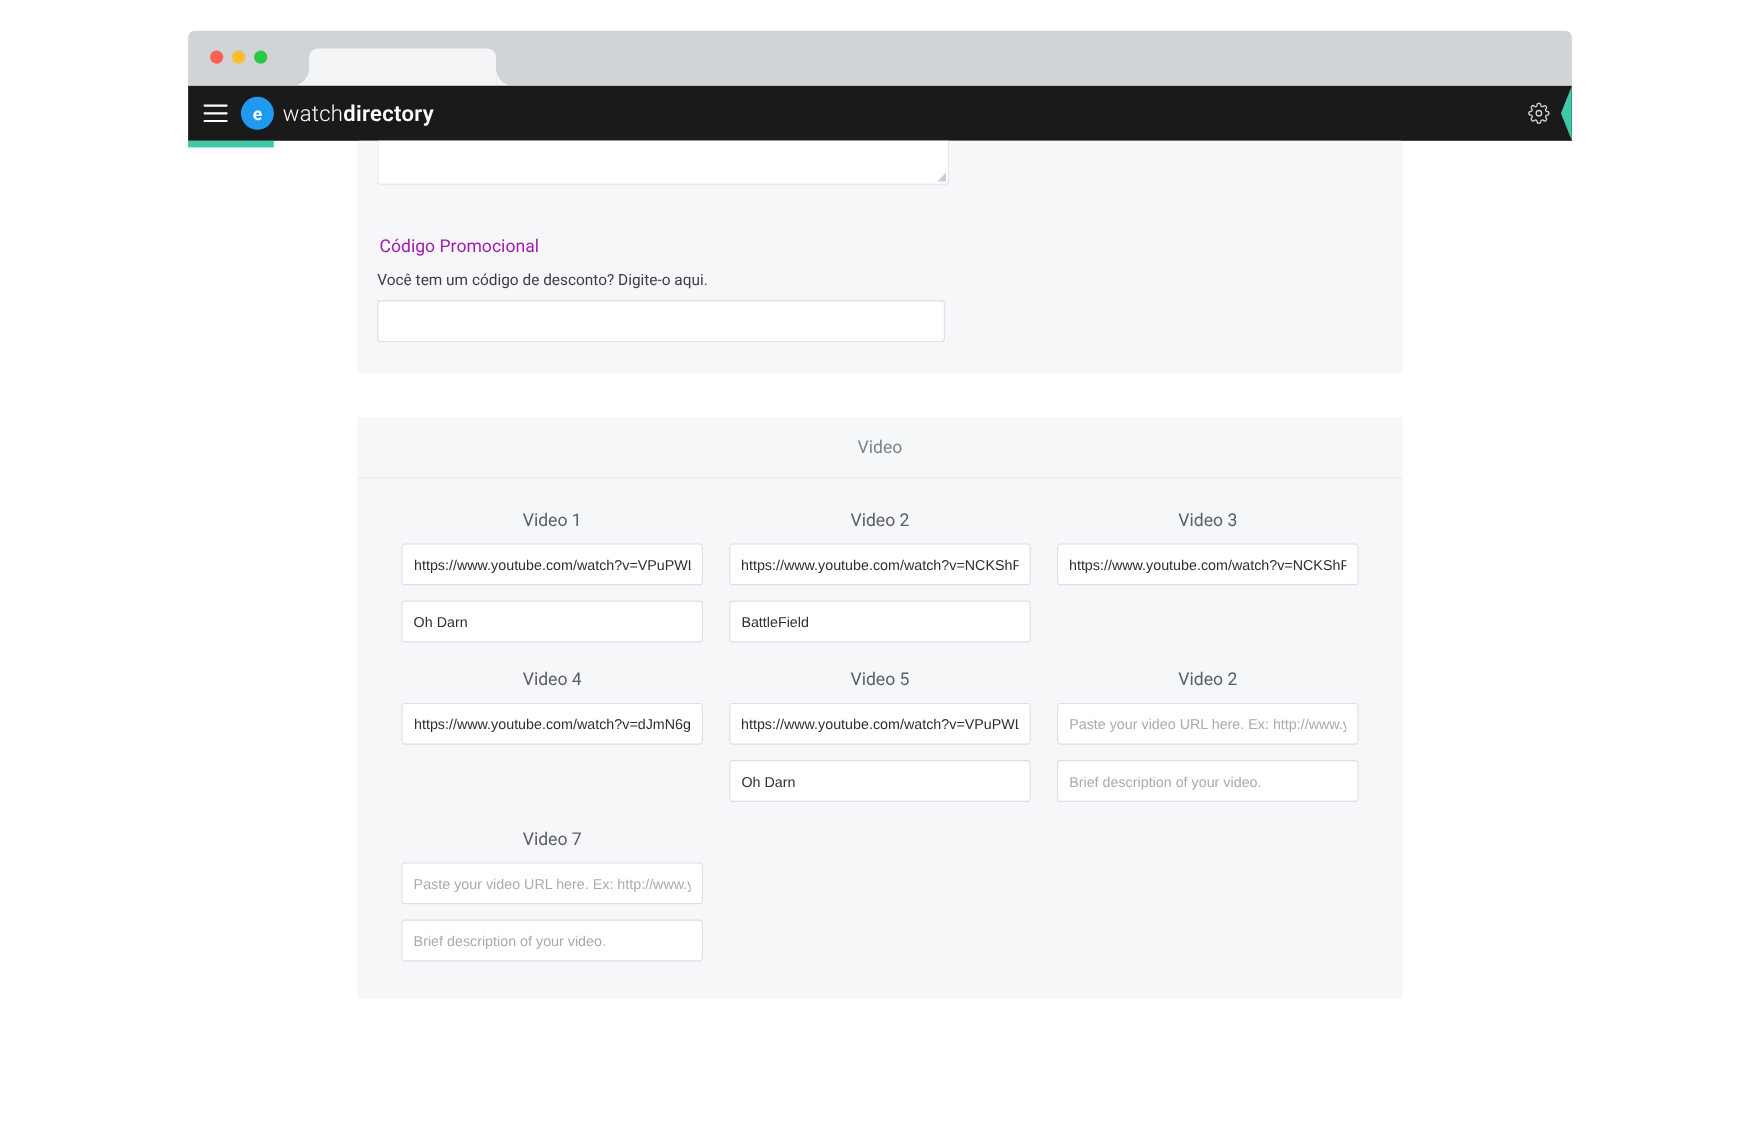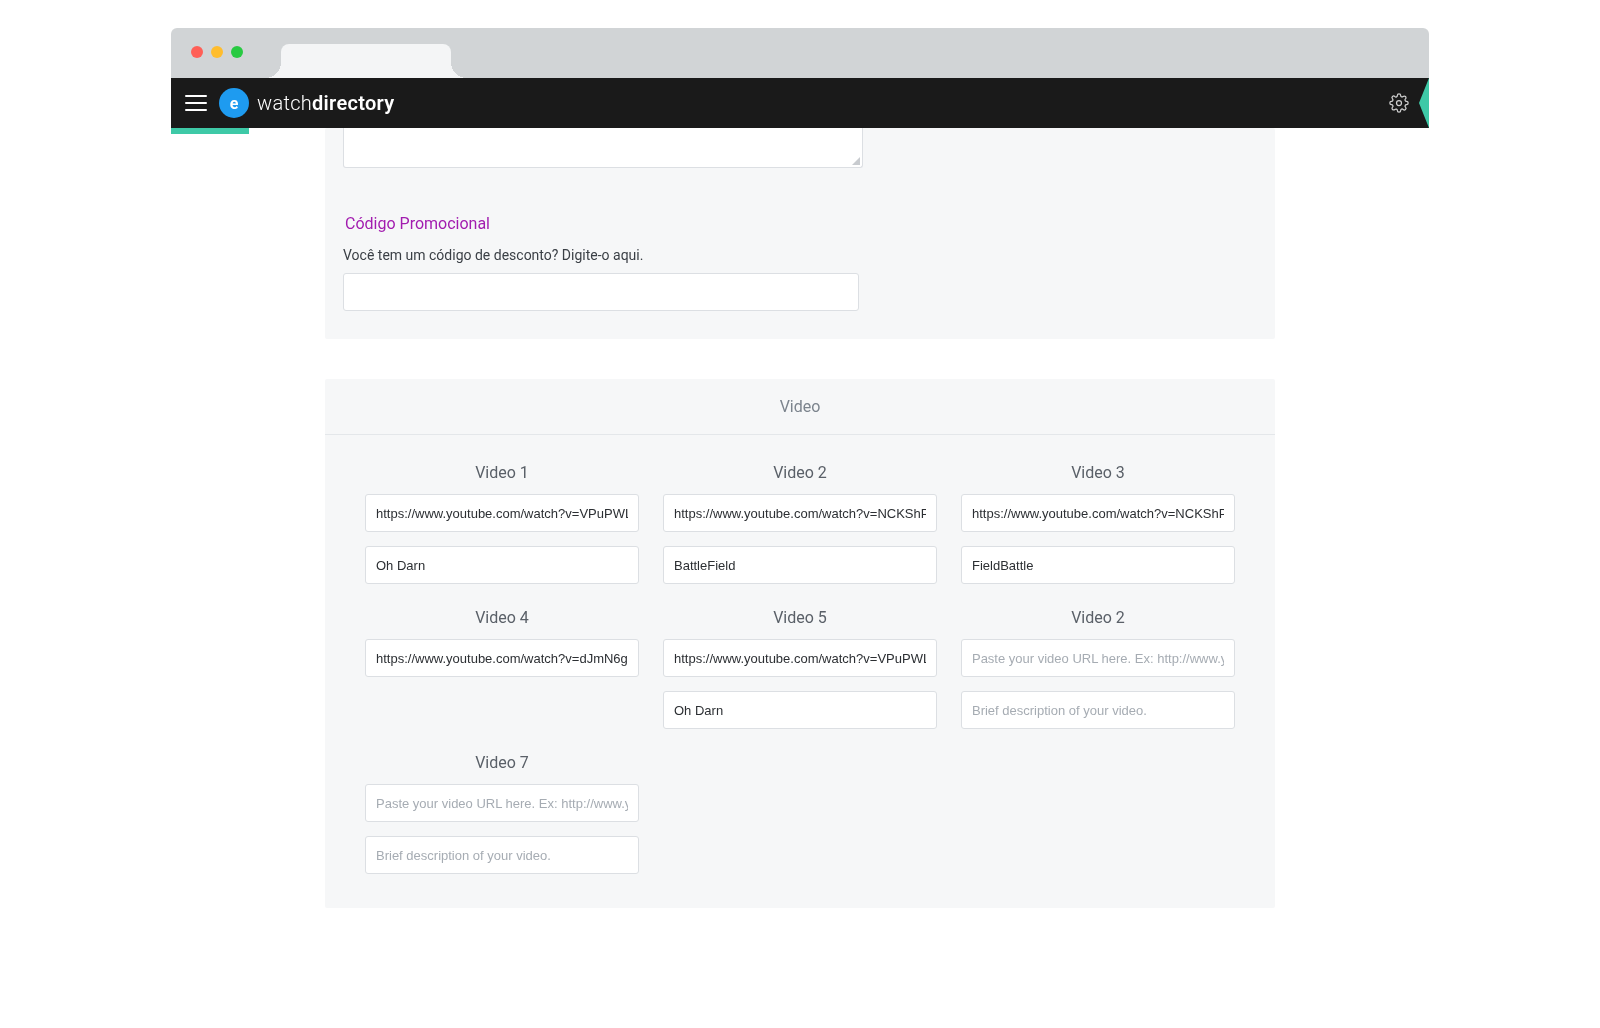--- a/index.html
+++ b/index.html
@@ -229,21 +229,20 @@
 
         <div class="video-col">
           <div class="vcol-title">Video 2</div>
           <div class="vcol-input"><input class="text-input" type="text" placeholder="Paste your video URL here. Ex: http://www.youtube.c" value="https://www.youtube.com/watch?v=NCKShPVOg-Q" style=""></div>
           <div class="vcol-input"><input class="text-input" type="text" placeholder="Brief description of your video." value="BattleField" style=""></div>
         </div>
 
         <div class="video-col">
           <div class="vcol-title">Video 3</div>
           <div class="vcol-input"><input class="text-input" type="text" placeholder="Paste your video URL here. Ex: http://www.youtube.c" value="https://www.youtube.com/watch?v=NCKShPVOg-Q" style=""></div>
-          <div class="vcol-input"><input class="text-input" type="text" placeholder="Brief description of your video." value="FieldBattle" style=""></div>
         </div>
 
         <div class="video-col">
           <div class="vcol-title">Video 4</div>
           <div class="vcol-input"><input class="text-input" type="text" placeholder="Paste your video URL here. Ex: http://www.youtube.c" value="https://www.youtube.com/watch?v=dJmN6ghuPww" style=""></div>
         </div>
 
         <div class="video-col">
           <div class="vcol-title">Video 5</div>
           <div class="vcol-input"><input class="text-input" type="text" placeholder="Paste your video URL here. Ex: http://www.youtube.c" value="https://www.youtube.com/watch?v=VPuPWLU4hkU" style=""></div>

